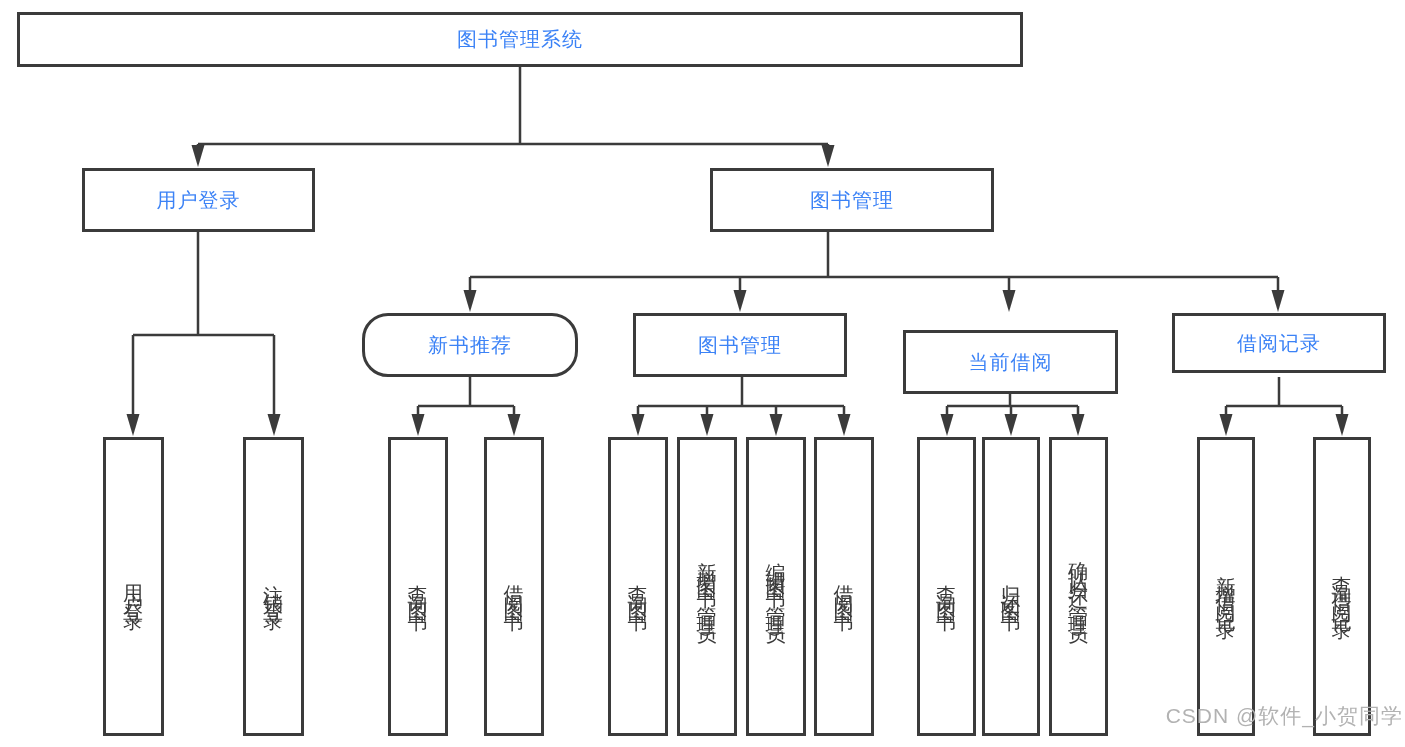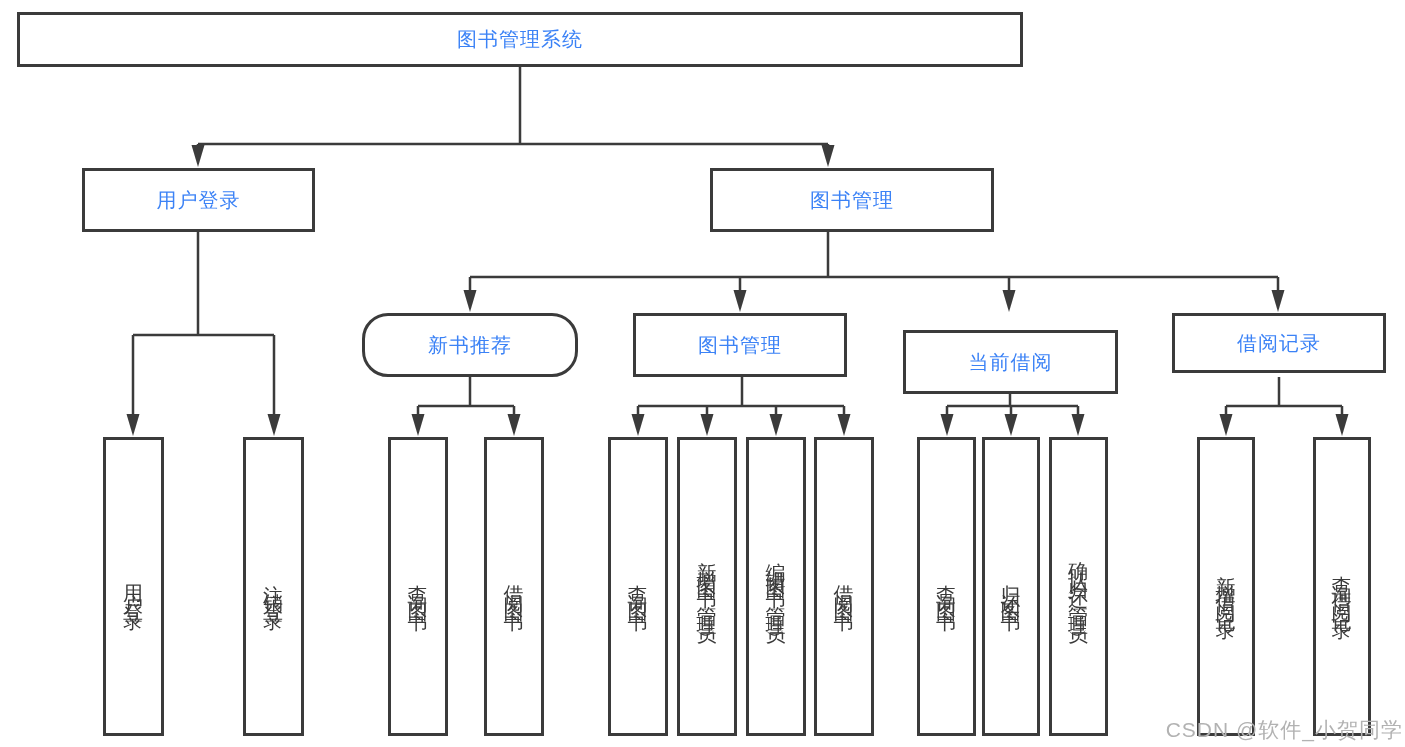--- a/index.html
+++ b/index.html
@@ -47,21 +47,21 @@
   .vbox span {
     writing-mode: vertical-rl;
     text-orientation: mixed;
     letter-spacing: 9px;
     line-height: 1;
     white-space: nowrap;
   }
   #watermark {
     position: absolute;
     right: 2px;
-    bottom: 3px;
+    bottom: 17px;
     font-size: 21px;
     color: #b2b2b2;
     letter-spacing: 1px;
     z-index: 3;
   }
 </style>
 </head>
 <body>
 
 <div id="canvas">

